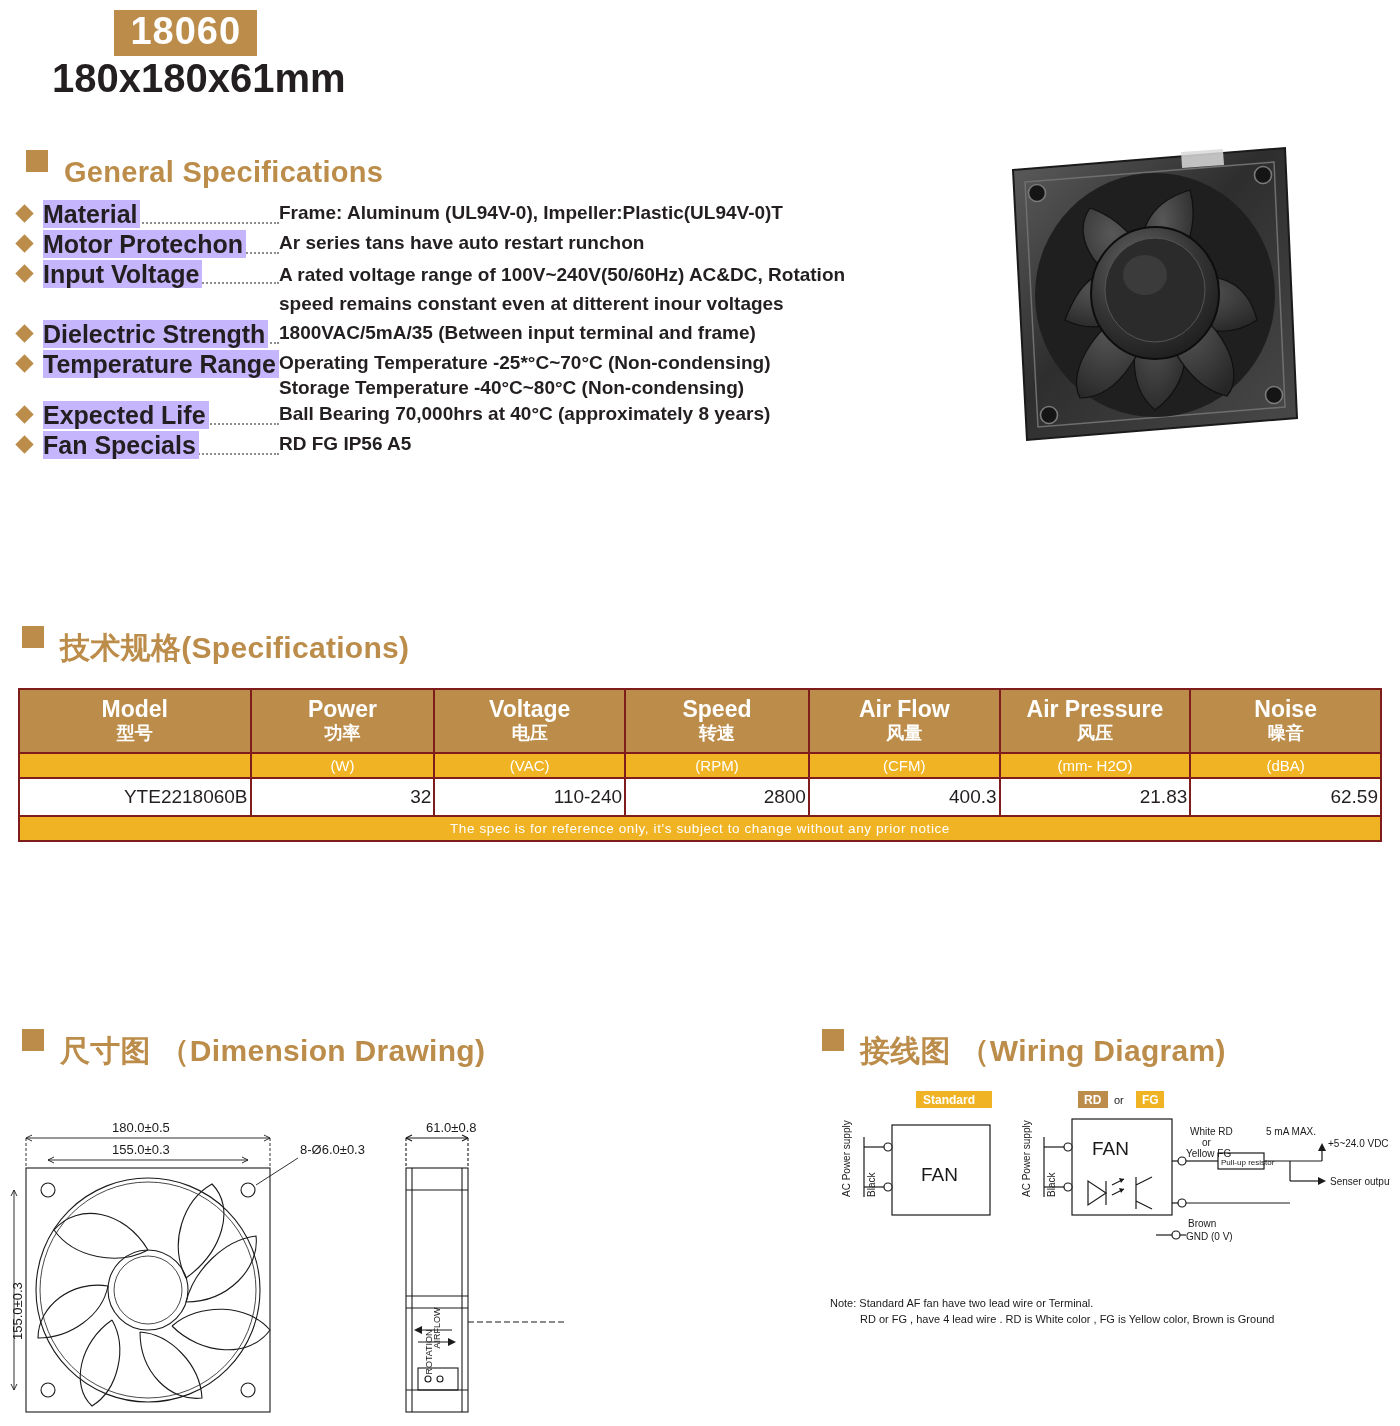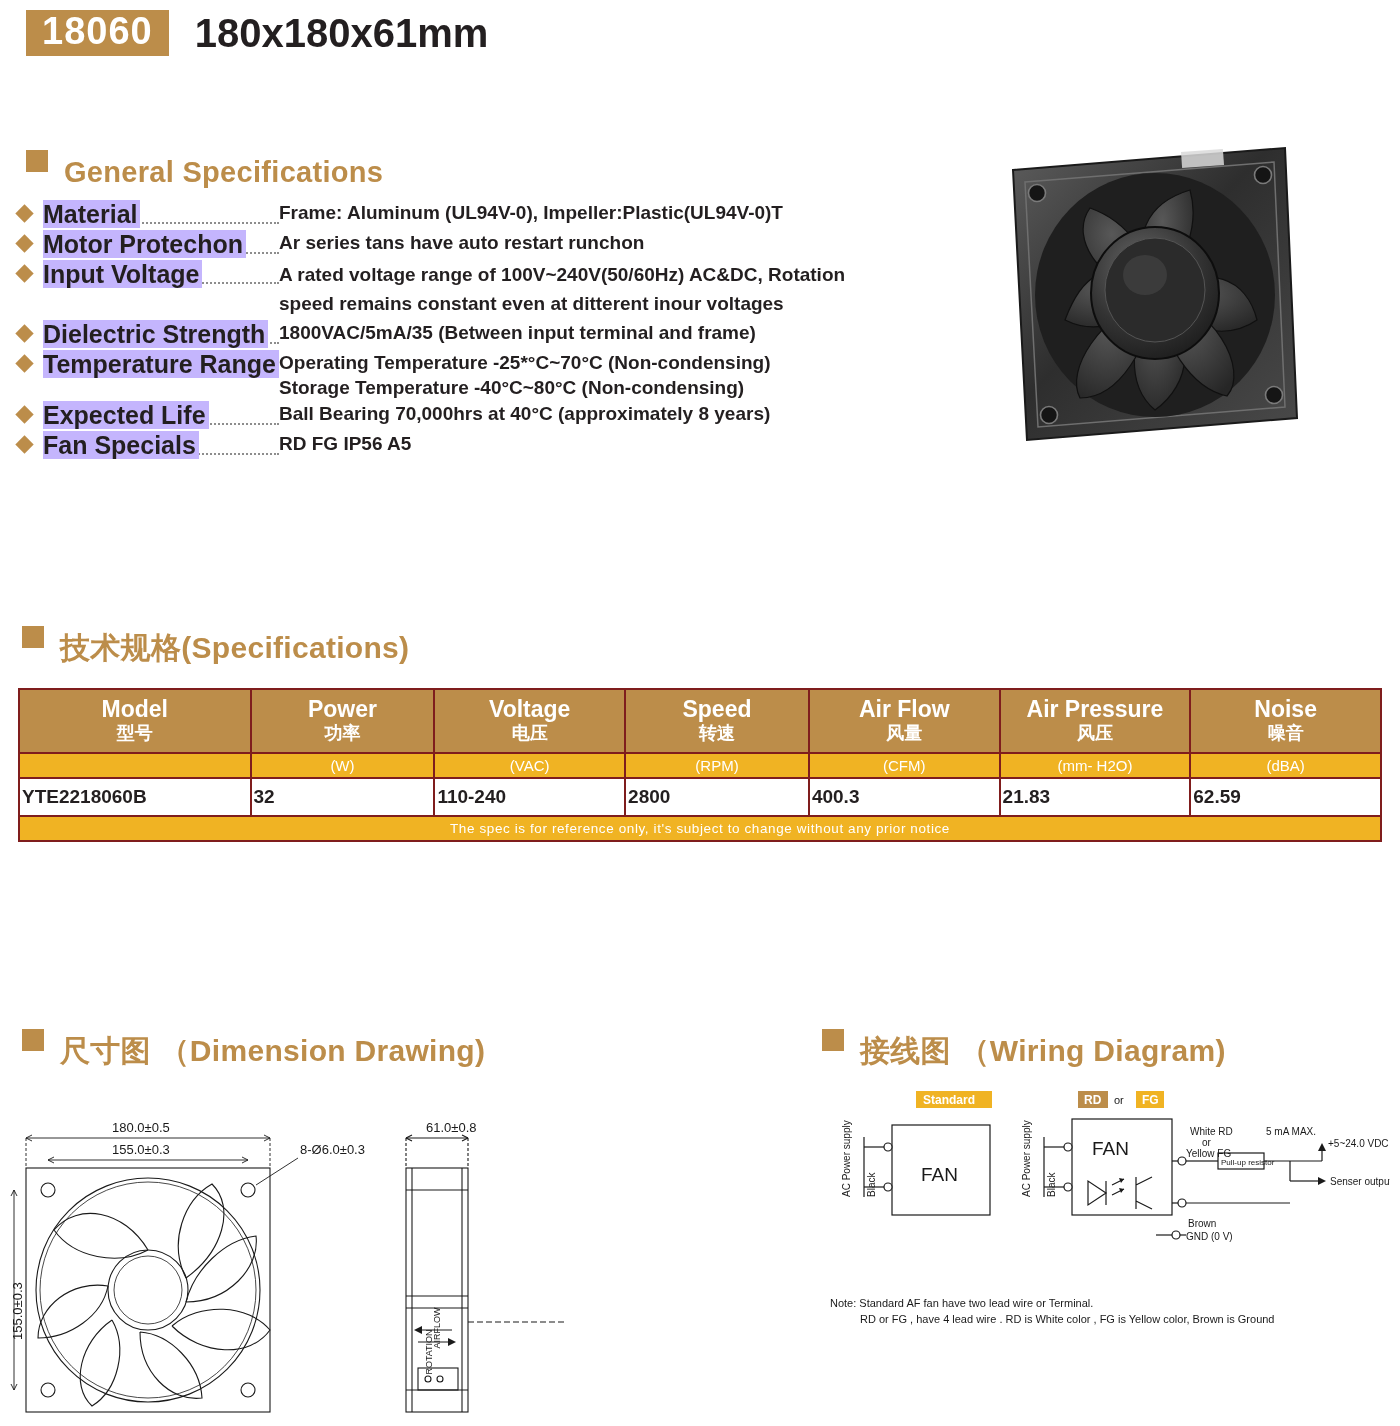--- a/index.html
+++ b/index.html
@@ -8,21 +8,21 @@
     width: 1400px; height: 1426px;
     background: #ffffff;
     font-family: "Liberation Sans", sans-serif;
     color: #231f20;
     position: relative;
     overflow: hidden;
   }
   .page { position: relative; width: 1400px; height: 1426px; }
 
   
-  .header { position:absolute; left:26px; top:10px; display:flex; align-items:center; }
+  .header { position:absolute; left:26px; top:10px; display:flex; align-items:center;flex-direction:column; }
   .model-badge {
     background:#bc8d4a; color:#ffffff; font-weight:bold; font-size:38px;
     padding:2px 16px 6px 16px; letter-spacing:1px; line-height:1;
   }
   .model-dims { font-size:40px; font-weight:bold; color:#231f20; margin-left:26px; letter-spacing:0px; }
 
   
   .sec-head { position:absolute; display:flex; align-items:center; }
   .sec-square { width:22px; height:22px; background:#bc8d4a; margin-right:16px; }
   .sec-title { font-size:29px; font-weight:bold; color:#bc8d4a; letter-spacing:0.3px;margin-top:23px; }
@@ -44,21 +44,21 @@
   
   .fan-photo { position:absolute; left:985px; top:130px; width:330px; height:330px; }
 
   
   .table-wrap { position:absolute; left:18px; top:688px; width:1364px; }
   table.spec { border-collapse:collapse; width:100%; table-layout:fixed; }
   table.spec th, table.spec td { border:2px solid #7f1d1d; }
   .hdr-main td { background:#bc8d4a; color:#ffffff; text-align:center; font-weight:bold; font-size:23px; padding:6px 2px 8px 2px; line-height:1.18; }
   .hdr-main td .cn { display:block; font-size:18px; font-weight:bold; }
   .hdr-unit td { background:#f0b323; color:#ffffff; text-align:center; font-size:15px; padding:3px 2px; }
-  .data-row td { text-align:left; font-size:19px; padding:7px 2px; color:#231f20; background:#ffffff;font-weight:bold; }
+  .data-row td { text-align:right; font-size:19px; padding:7px 2px; color:#231f20; background:#ffffff; }
   .note-row td { background:#f0b323; color:#ffffff; text-align:center; font-size:13.5px; padding:4px 2px; letter-spacing:0.6px; }
 
   
   .dim-area { position:absolute; left:8px; top:1090px; width:700px; height:330px; }
   .wir-area { position:absolute; left:820px; top:1085px; width:570px; height:300px; }
 
   svg { display:block; }
 </style>
 </head>
 <body>

